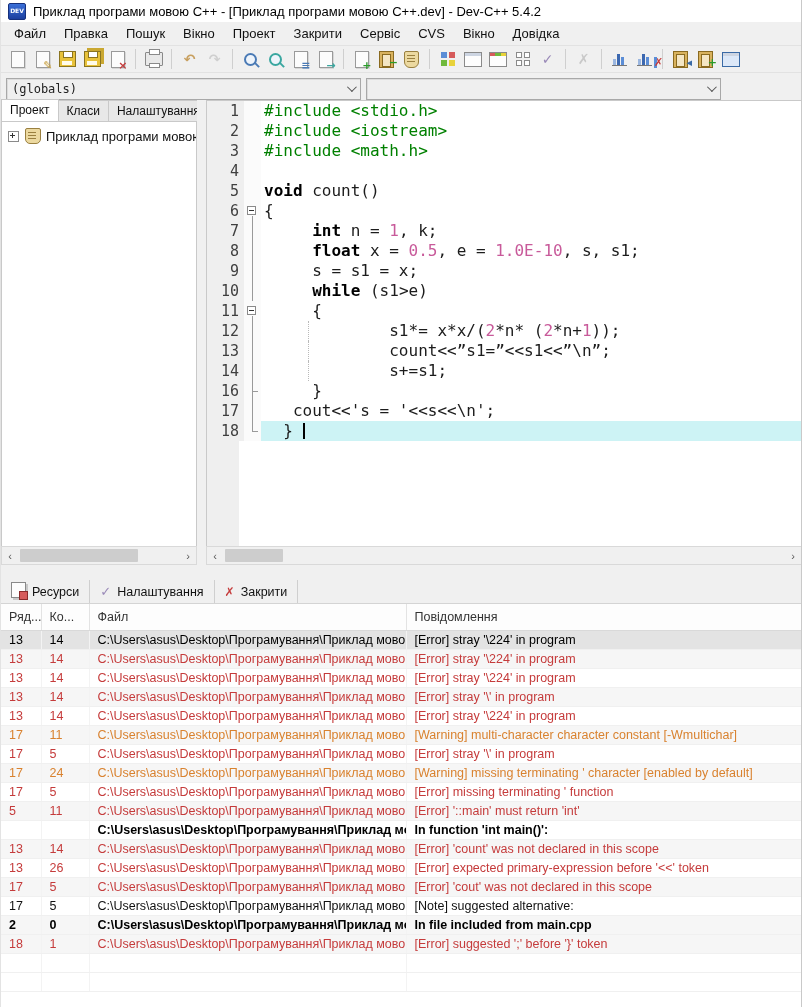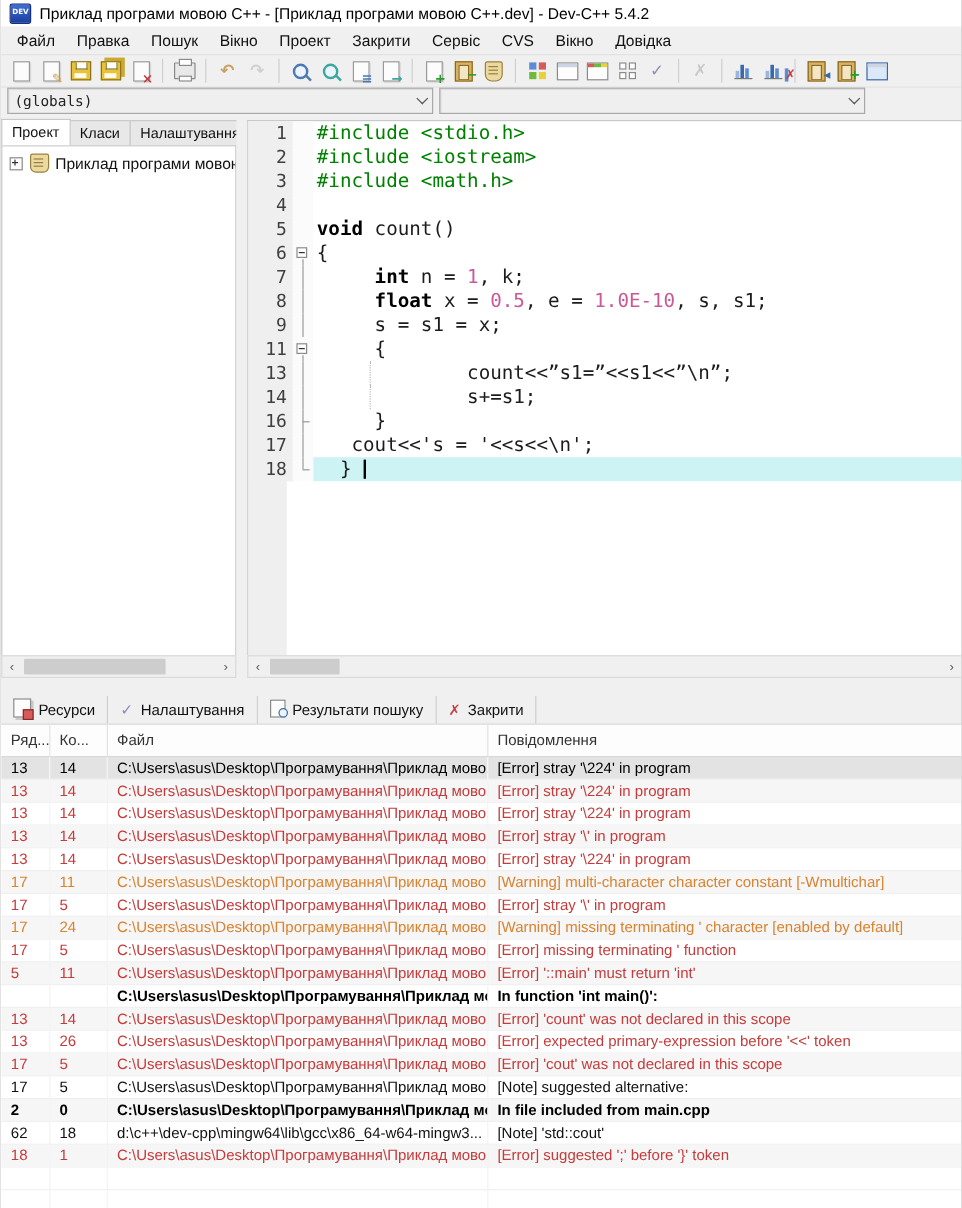--- a/index.html
+++ b/index.html
@@ -54,21 +54,21 @@
   .i-bars i:nth-child(2){height:11px;background:#3c68b0;}
   .i-bars i:nth-child(3){height:8px;}
   .i-bars .ov{position:absolute;right:-5px;bottom:-3px;font:bold 11px/11px "DejaVu Sans",sans-serif;font-style:normal;}
   .i-door{width:13px;height:15px;background:#d8b25e;border:1px solid #8a6a20;}
   .i-door:before{content:"";position:absolute;left:2px;top:2px;width:7px;height:11px;background:#f4e6c4;border:1px solid #8a6a20;}
   .i-door .ov{position:absolute;right:-5px;bottom:-1px;font:bold 11px/11px "DejaVu Sans",sans-serif;font-style:normal;}
   .i-pgs{width:13px;height:14px;background:#fdfdfd;border:1px solid #8a8a8a;box-shadow:2px 2px 0 #c9c9c9;}
   .i-pgs:before{content:"";position:absolute;right:-3px;bottom:-3px;width:7px;height:7px;background:#d65b5b;border:1px solid #8a2a2a;}
 
   
-  .comborow{height:27px;background:#f0f0f0;display:flex;align-items:flex-start;padding-left:5px;gap:5px;flex:none;border-top:1px solid #e2e2e2;}
+  .comborow{height:27px;background:#f0f0f0;display:flex;align-items:flex-end;padding-left:5px;gap:5px;flex:none;border-top:1px solid #e2e2e2;}
   .combo{height:20px;background:#efefef;border:1px solid #a8a8a8;box-shadow:inset 1px 1px 0 #dcdcdc;
          display:flex;align-items:center;font:12px "DejaVu Sans Mono",monospace;padding-left:5px;position:relative;color:#222;}
   .combo.c1{width:348px;}
   .combo.c2{width:348px;}
   .chev{position:absolute;right:6px;top:6px;width:6px;height:6px;border-right:1.5px solid #555;border-bottom:1.5px solid #555;transform:rotate(45deg) translateY(-2px);}
 
   
   .main{flex:none;height:465px;display:flex;background:#f0f0f0;}
   .lpanel{width:196px;display:flex;flex-direction:column;flex:none;}
   .splitter{width:9px;background:#f0f0f0;flex:none;}
@@ -330,21 +330,23 @@
         <div id="code-lines">
             <div class="cl"><span class="ln">1</span><span class="fold"></span><span class="code"><span class="sg-g">#include &lt;stdio.h&gt;</span></span></div>
             <div class="cl"><span class="ln">2</span><span class="fold"></span><span class="code"><span class="sg-g">#include &lt;iostream&gt;</span></span></div>
             <div class="cl"><span class="ln">3</span><span class="fold"></span><span class="code"><span class="sg-g">#include &lt;math.h&gt;</span></span></div>
             <div class="cl"><span class="ln">4</span><span class="fold"></span><span class="code"></span></div>
             <div class="cl"><span class="ln">5</span><span class="fold"></span><span class="code"><span class="sg-k">void</span><span class="sg-t"> count()</span></span></div>
             <div class="cl"><span class="ln">6</span><span class="fold"><span class="fbox"></span><span class="vlb"></span></span><span class="code"><span class="sg-t">{</span></span></div>
             <div class="cl"><span class="ln">7</span><span class="fold"><span class="vl"></span></span><span class="code"><span class="sg-t">     </span><span class="sg-k">int</span><span class="sg-t"> n = </span><span class="sg-n">1</span><span class="sg-t">, k;</span></span></div>
             <div class="cl"><span class="ln">8</span><span class="fold"><span class="vl"></span></span><span class="code"><span class="sg-t">     </span><span class="sg-k">float</span><span class="sg-t"> x = </span><span class="sg-n">0.5</span><span class="sg-t">, e = </span><span class="sg-n">1.0E-10</span><span class="sg-t">, s, s1;</span></span></div>
             <div class="cl"><span class="ln">9</span><span class="fold"><span class="vl"></span></span><span class="code"><span class="sg-t">     s = s1 = x;</span></span></div>
+            <div class="cl"><span class="ln">10</span><span class="fold"><span class="vl"></span></span><span class="code"><span class="sg-t">     </span><span class="sg-k">while</span><span class="sg-t"> (s1&gt;e)</span></span></div>
             <div class="cl"><span class="ln">11</span><span class="fold"><span class="fbox"></span><span class="vlb"></span></span><span class="code"><span class="sg-t">     {</span></span></div>
+            <div class="cl"><span class="ln">12</span><span class="fold"><span class="vl"></span></span><span class="code"><span class="sg-t">             s1*= x*x/(</span><span class="sg-n">2</span><span class="sg-t">*n* (</span><span class="sg-n">2</span><span class="sg-t">*n+</span><span class="sg-n">1</span><span class="sg-t">));</span></span><span class="guide"></span></div>
             <div class="cl"><span class="ln">13</span><span class="fold"><span class="vl"></span></span><span class="code"><span class="sg-t">             count&lt;&lt;”s1=”&lt;&lt;s1&lt;&lt;”\n”;</span></span><span class="guide"></span></div>
             <div class="cl"><span class="ln">14</span><span class="fold"><span class="vl"></span></span><span class="code"><span class="sg-t">             s+=s1;</span></span><span class="guide"></span></div>
             <div class="cl"><span class="ln">16</span><span class="fold"><span class="vl"></span><span class="tick"></span></span><span class="code"><span class="sg-t">     }</span></span></div>
             <div class="cl"><span class="ln">17</span><span class="fold"><span class="vl"></span></span><span class="code"><span class="sg-t">   cout&lt;&lt;'s = '&lt;&lt;s&lt;&lt;\n';</span></span></div>
             <div class="cl hl"><span class="ln">18</span><span class="fold"><span class="vl half"></span><span class="tick"></span></span><span class="code"><span class="sg-t">  } </span><span class="caret"></span></span></div>
           </div>
       </div>
       <div class="hscroll">
         <span class="sb-arrow">‹</span>
         <span class="sb-thumb"></span>
@@ -356,24 +358,20 @@
   <div class="midgap"></div>
 
   <div class="btabs">
       <div class="btab">
         <span class="bt-ic"><span class="ic i-pgs"></span></span>
         <span>Ресурси</span>
       </div>
       <div class="btab">
         <span class="bt-ic"><span class="ic i-check">✓</span></span>
         <span>Налаштування</span>
-      </div>
-      <div class="btab">
-        <span class="bt-ic"><span class="ic i-magpg"></span></span>
-        <span>Результати пошуку</span>
       </div>
       <div class="btab">
         <span class="bt-ic"><span class="ic i-closered">✗</span></span>
         <span>Закрити</span>
       </div>
     </div>
 
   <div class="ctable">
     <table>
       <colgroup>
@@ -480,26 +478,20 @@
             <td>5</td>
             <td>C:\Users\asus\Desktop\Програмування\Приклад мово...</td>
             <td>[Note] suggested alternative:</td>
           </tr>
           <tr class="r-bold r-even">
             <td>2</td>
             <td>0</td>
             <td>C:\Users\asus\Desktop\Програмування\Приклад мо...</td>
             <td>In file included from main.cpp</td>
           </tr>
-          <tr class="r-note">
-            <td>62</td>
-            <td>18</td>
-            <td>d:\c++\dev-cpp\mingw64\lib\gcc\x86_64-w64-mingw3...</td>
-            <td>[Note] 'std::cout'</td>
-          </tr>
           <tr class="r-error r-even">
             <td>18</td>
             <td>1</td>
             <td>C:\Users\asus\Desktop\Програмування\Приклад мово...</td>
             <td>[Error] suggested ';' before '}' token</td>
           </tr>
           <tr>
             <td></td>
             <td></td>
             <td></td>

